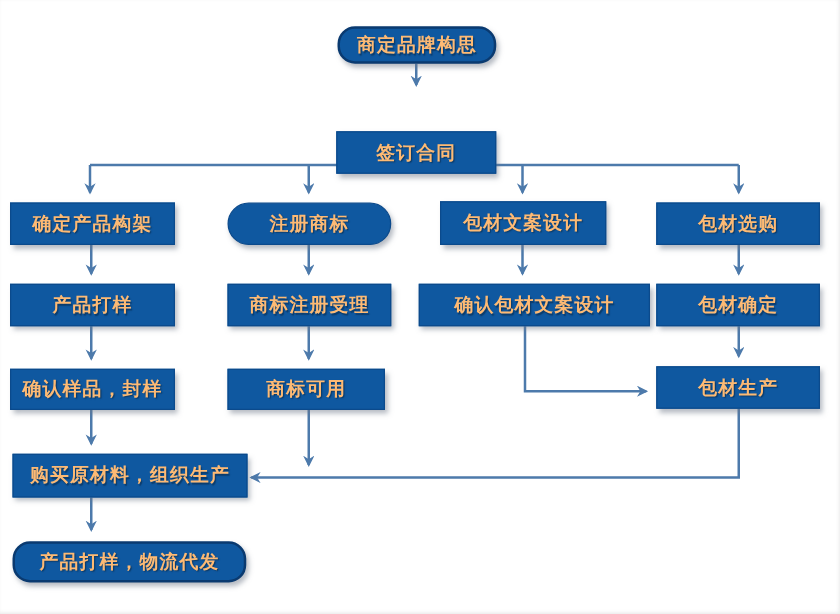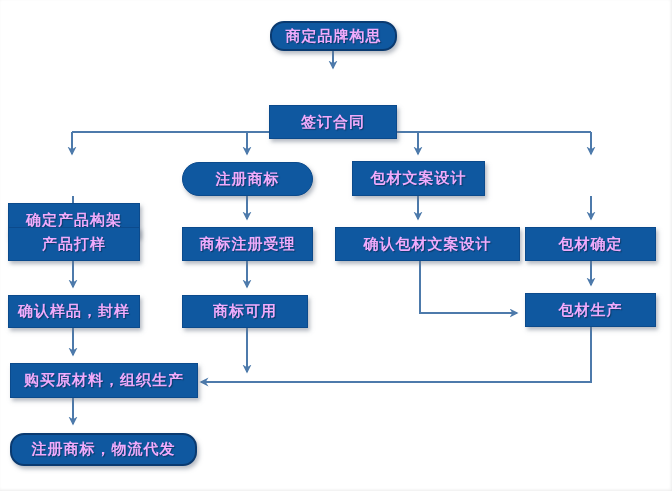--- a/index.html
+++ b/index.html
@@ -10,21 +10,21 @@
     font-family:"DejaVu Sans","Liberation Sans",sans-serif;
     overflow:hidden;
     box-shadow:inset -1px -1px 3px rgba(0,0,0,0.08);
   }
   .connectors{position:absolute;left:0;top:0;width:672px;height:491px;}
   .node{
     position:absolute;
     display:flex;align-items:center;justify-content:center;
     background:#0f58a0;
     border:1px solid #0b4a8c;
-    color:#f0abfc;
+    color:#fdba74;
     font-size:15px;font-weight:bold;
     letter-spacing:1px;
     text-shadow:1px 1px 1px rgba(0,0,0,0.35);
     box-shadow:2px 3px 4px rgba(110,120,135,0.5);
     box-sizing:border-box;
     white-space:nowrap;
   }
   .stadium{
     border-radius:14px;
     border:2px solid #0a3a70;
@@ -72,30 +72,31 @@
       <path d="M591,327 L591,382 L201,382" marker-end="url(#arr)"></path>
 
       <path d="M73,398 L73,424" marker-end="url(#arr)"></path>
     </g>
   </svg>
 
   <div class="node stadium" style="left:270px;top:21px;width:127px;height:30px;">商定品牌构思</div>
 
   <div class="node" style="left:269px;top:76px;width:128px;height:34px;margin-top:29px;">签订合同</div>
 
-  <div class="node" style="left:8px;top:162px;width:132px;height:34px;margin-top:41px;">确定产品构架</div>
+  <div class="node" style="left:8px;top:162px;width:132px;height:34px;">确定产品构架</div>
   <div class="node" style="left:182px;top:162px;width:131px;height:34px;border-radius:17px;">注册商标</div>
   <div class="node" style="left:352px;top:161px;width:133px;height:35px;">包材文案设计</div>
+  <div class="node" style="left:525px;top:162px;width:131px;height:34px;">包材选购</div>
 
   <div class="node" style="left:8px;top:227px;width:132px;height:34px;">产品打样</div>
   <div class="node" style="left:182px;top:227px;width:131px;height:34px;">商标注册受理</div>
   <div class="node" style="left:335px;top:227px;width:185px;height:34px;">确认包材文案设计</div>
   <div class="node" style="left:525px;top:227px;width:131px;height:34px;">包材确定</div>
 
   <div class="node" style="left:8px;top:295px;width:132px;height:33px;text-align:right;">确认样品，封样</div>
   <div class="node" style="left:182px;top:295px;width:126px;height:33px;">商标可用</div>
   <div class="node" style="left:525px;top:293px;width:131px;height:34px;">包材生产</div>
 
   <div class="node" style="left:10px;top:363px;width:188px;height:35px;">购买原材料，组织生产</div>
 
-  <div class="node stadium" style="left:10px;top:433px;width:187px;height:33px;">注册商标，物流代发</div>
+  <div class="node stadium" style="left:10px;top:433px;width:187px;height:33px;">产品打样，物流代发</div>
 
 </div>
 
 </body></html>

